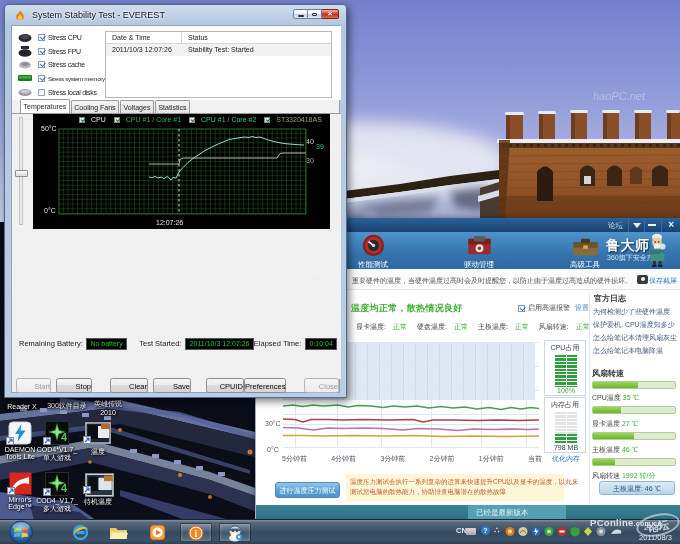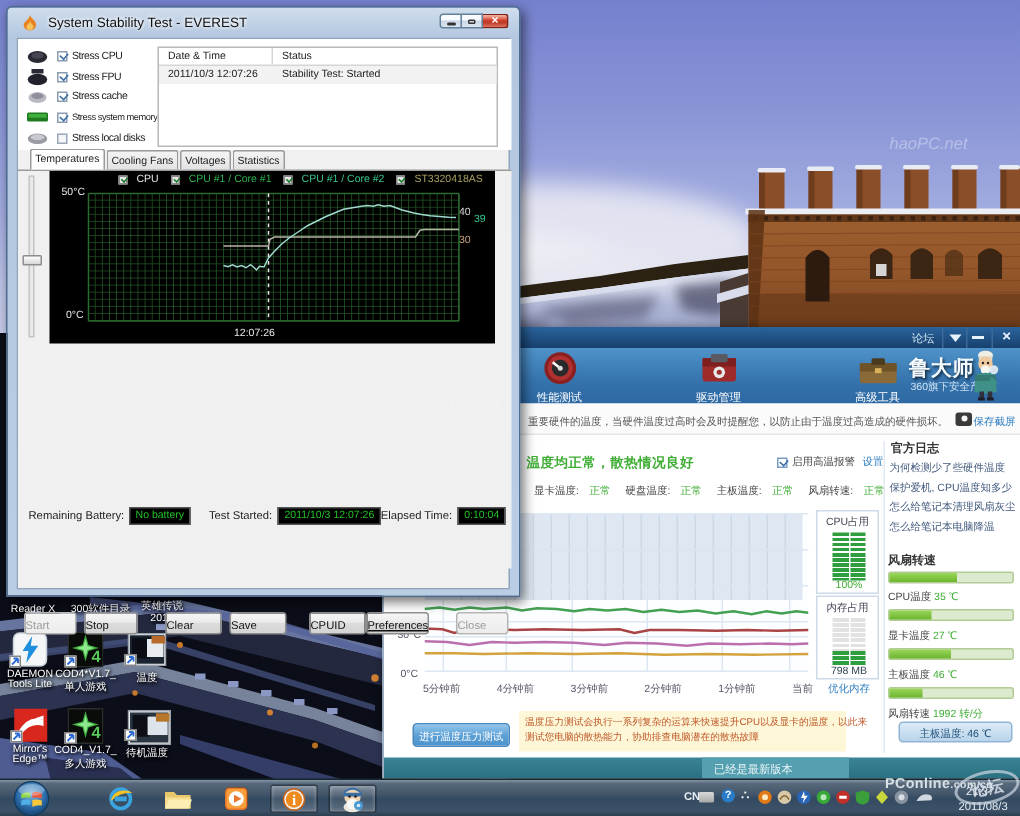--- a/index.html
+++ b/index.html
@@ -4,21 +4,21 @@
 <style>
   * { margin:0; padding:0; box-sizing:border-box; }
   html,body { width:680px; height:544px; overflow:hidden; }
   body { font-family:"Liberation Sans", sans-serif; position:relative; background:#0c0e1a; }
   .abs { position:absolute; }
   .cb { width:7px;height:7px;border:1px solid #8a9cb2;background:#fff;display:inline-block;margin:0 3px 0 5px;position:relative;flex:none;}
   .cb::after { content:"";position:absolute;left:1px;top:0px;width:4px;height:2.5px;border-left:1.4px solid #3a6ea5;border-bottom:1.4px solid #3a6ea5;transform:rotate(-48deg);}
   .cb2 { width:7px;height:7px;border:1px solid #9aa8ba;background:#f4f6f8;display:inline-block;margin:0 3px 0 5px;flex:none;}
   .tab { background:linear-gradient(#f4f4f4,#e2e2e2);border:1px solid #9a9a9a;border-bottom:none;padding:2.5px 2.5px 0 2.5px;margin-left:1px;border-radius:2px 2px 0 0;font-size:7px;}
   .led { background:#000;color:#22c428;font-size:7px;text-align:center;padding:1.5px 0;border:1px solid #555;}
-  .btn { position:absolute;top:0;height:15px;background:linear-gradient(#f6f6f6,#eaeaea 45%,#dcdcdc 50%,#d4d4d4);border:1px solid #8e8e8e;border-radius:2.5px;text-align:left;font-size:7.5px;padding-top:3px;color:#111;margin-top:30px;}
+  .btn { position:absolute;top:0;height:15px;background:linear-gradient(#f6f6f6,#eaeaea 45%,#dcdcdc 50%,#d4d4d4);border:1px solid #8e8e8e;border-radius:2.5px;text-align:right;font-size:7.5px;padding-top:3px;color:#111;}
   .btn.dis { color:#9a9a9a;border-color:#b5b5b5;background:linear-gradient(#f5f5f5,#ececec);}
   .gcb { width:6px;height:6px;background:#e6e6e6;border:1px solid #888;display:inline-block;position:relative;flex:none;}
   .gcb::after { content:"";position:absolute;left:1px;top:0.5px;width:3px;height:2px;border-left:1.2px solid #1a7a2a;border-bottom:1.2px solid #1a7a2a;transform:rotate(-48deg);}
   .tbi { position:absolute;top:2px;width:50px;text-align:center;color:#fff;font-size:7.5px;margin-left:-25px;}
   .pbar { position:absolute;left:0;width:84px;height:8px;background:#dcead0;border:1px solid #b2cc96;border-radius:2px;}
   .pbar i { display:block;height:100%;background:linear-gradient(#9ad65a,#6cb52e);}
   .tbtn { position:absolute;top:3px;width:32px;height:19px;display:flex;align-items:center;justify-content:center;border-radius:2px;}
   .tbtn.run { background:linear-gradient(rgba(255,255,255,0.28),rgba(255,255,255,0.08) 50%,rgba(255,255,255,0.16));border:1px solid rgba(10,20,30,0.6);box-shadow:inset 0 0 3px rgba(255,255,255,0.35);}
 </style>
 </head>
@@ -618,21 +618,21 @@
       <span style="">Elapsed Time:</span>
       <span class="led" style="margin-left:4px;width:35px;">0:10:04</span>
     </div>
 
     <div class="abs" style="left:0;top:352px;width:329px;height:16px;">
       <span class="btn dis" style="left:4px;width:35px;">Start</span>
       <span class="btn" style="left:44px;width:36px;">Stop</span>
       <span class="btn" style="left:98px;width:38px;">Clear</span>
       <span class="btn" style="left:141px;width:38px;">Save</span>
       <span class="btn" style="left:194px;width:38px;">CPUID</span>
-      <span class="btn" style="left:232px;width:42px;text-decoration:underline;">Preferences</span>
+      <span class="btn" style="left:232px;width:42px;">Preferences</span>
       <span class="btn dis" style="left:292px;width:35px;">Close</span>
     </div>
   </div>
 </div>
 
 <div class="abs" id="taskbar" style="left:0;top:519px;width:680px;height:25px;background:linear-gradient(#8295a5,#57687a 10%,#42556a 40%,#334a60 52%,#3d5268 85%,#2c3f52);border-top:1px solid #18262f;">
 
   <div class="abs" style="left:8px;top:0px;width:26px;height:25px;">
     <svg width="26" height="25" viewBox="0 0 23 23">
       <defs>

